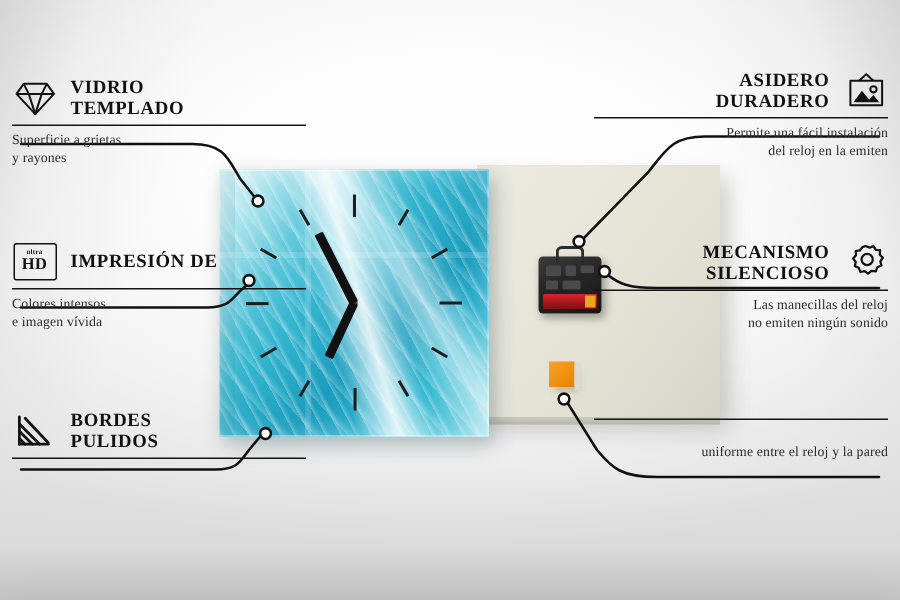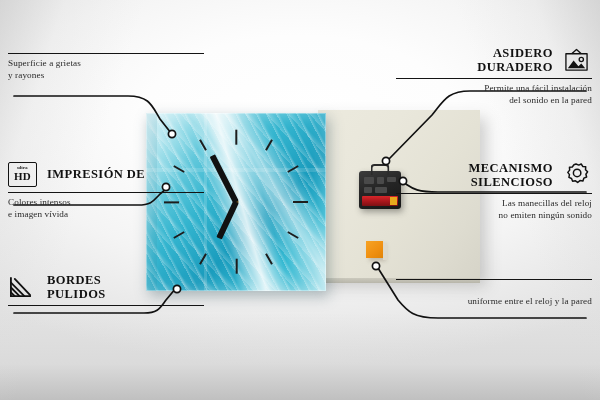--- a/index.html
+++ b/index.html
@@ -176,20 +176,21 @@
     align-items: center;
     gap: 9px;
   }
   .callout.right .co-head { flex-direction: row-reverse; }
 
   .co-icon {
     width: 30px; height: 30px;
     flex: 0 0 30px;
     display: flex;
     align-items: center;
+    justify-content: center;
     color: #121212;
   }
   .co-title {
     font-size: 12.5px;
     font-weight: bold;
     line-height: 1.14;
     letter-spacing: .45px;
     color: #111111;
     text-transform: uppercase;
   }
@@ -290,20 +291,35 @@
       <circle cx="172" cy="134" r="3.6"></circle>
       <circle cx="166" cy="187" r="3.6"></circle>
       <circle cx="177" cy="289" r="3.6"></circle>
       <circle cx="386" cy="161" r="3.6"></circle>
       <circle cx="403" cy="181" r="3.6"></circle>
       <circle cx="376" cy="266" r="3.6"></circle>
     </g>
   </svg>
 
   <div class="callout left" style="top:50px;">
+    <div class="co-head">
+      <span class="co-icon">
+        <svg viewBox="0 0 30 26" width="29" height="25" fill="none" stroke="#121212" stroke-width="1.4" stroke-linejoin="round">
+          <path d="M7 3 H23 L28 10 L15 24 L2 10 Z"></path>
+          <path d="M2 10 H28"></path>
+            <path d="M7 3 L10.5 10 L15 24"></path>
+            <path d="M23 3 L19.5 10 L15 24"></path>
+            <path d="M10.5 10 H19.5"></path>
+        </svg>
+      </span>
+      <span class="co-title">
+        <span>VIDRIO</span><br>
+        <span>TEMPLADO</span>
+      </span>
+    </div>
     <div class="co-rule"></div>
     <div class="co-desc">
       <span>Superficie a grietas</span><br>
       <span>y rayones</span>
     </div>
   </div>
 
   <div class="callout left" style="top:159px;">
     <div class="co-head">
       <span class="co-icon">
@@ -354,21 +370,21 @@
         </svg>
       </span>
       <span class="co-title">
         <span>ASIDERO</span><br>
         <span>DURADERO</span>
       </span>
     </div>
     <div class="co-rule"></div>
     <div class="co-desc">
       <span>Permite una fácil instalación</span><br>
-      <span>del sonido en la pared</span>
+      <span>del reloj en la emiten</span>
     </div>
   </div>
 
   <div class="callout right" style="top:160px;">
     <div class="co-head">
       <span class="co-icon">
         <svg viewBox="0 0 30 30" width="28" height="28" fill="none" stroke="#121212" stroke-width="1.6" stroke-linejoin="round">
           <path d="M15 3.2 L18 4.4 L20.6 3.2 L22.4 6 L25.4 6.2 L25.2 9.4 L27.4 11.6 L25.6 14.2 L26.4 17.2 L23.4 18.4 L22.4 21.4 L19.2 21 L16.8 23 L14.4 21.2 L11.4 21.8 L10.2 18.8 L7.4 17.6 L8 14.6 L6.2 12.2 L8.2 9.8 L8 6.8 L11 6.4 L12.8 4 Z"></path>
           <circle cx="16.2" cy="12.8" r="4"></circle>
         </svg>

